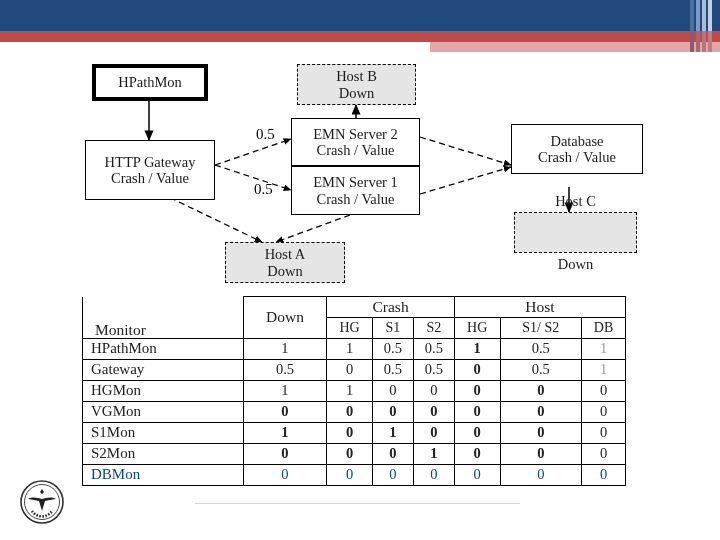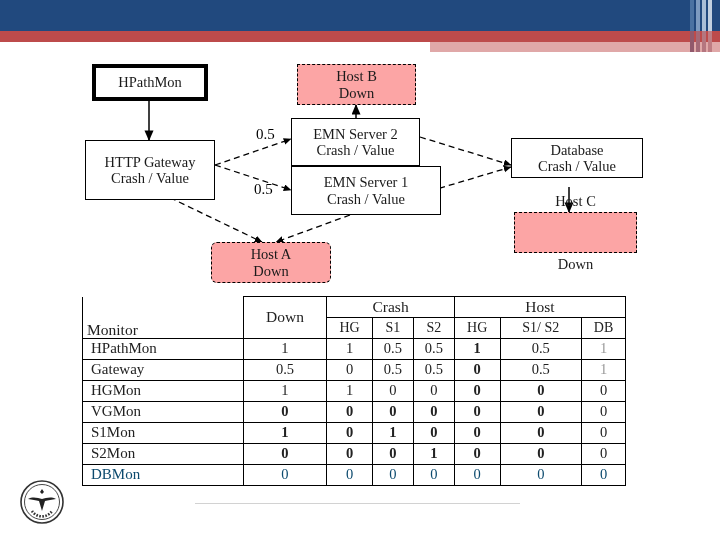--- a/index.html
+++ b/index.html
@@ -80,21 +80,21 @@
     display: flex;
     flex-direction: column;
     align-items: center;
     justify-content: center;
     z-index: 3;
   }
   .node.thick {
     border: 4px solid #000;
   }
   .node.shaded {
-    background: #fca5a5;
+    background: #e5e5e5;
     border: 1.6px dashed #000;
   }
   .node .l2 { display: block; }
 
   svg#edges {
     position: absolute;
     left: 0; top: 0;
     width: 720px; height: 238px;
     z-index: 1;
   }
@@ -122,21 +122,21 @@
     font-weight: normal;
     line-height: 1.05;
     height: 20px;
   }
   #matrix-table th.grouphdr {
     font-size: 15.5px;
     border-bottom: 1.2px solid #000;
   }
   #matrix-table th.monitor-hdr {
     text-align: left;
-    padding-left: 4px;
+    padding-left: 12px;
     font-size: 15.5px;
     border-bottom: none;
     border-right: 1.2px solid #000;
     vertical-align: bottom;
   }
   #matrix-table th.down-hdr {
     font-size: 15.5px;
     border-bottom: none;
   }
   #matrix-table th.sub {
@@ -232,36 +232,36 @@
   <div class="node shaded" style="left:297px; top:12px; width:119px; height:41px;">
     <span>Host B</span>
     <span class="l2">Down</span>
   </div>
 
   <div class="node" style="left:291px; top:66px; width:129px; height:48px;text-align:right;">
     <span>EMN Server 2</span>
     <span class="l2">Crash / Value</span>
   </div>
 
-  <div class="node" style="left:291px; top:114px; width:150px; height:49px;">
+  <div class="node" style="left:291px; top:114px; width:129px; height:49px;">
     <span>EMN Server 1</span>
     <span class="l2">Crash / Value</span>
   </div>
 
-  <div class="node" style="left:511px; top:86px; width:132px; height:40px;">
+  <div class="node" style="left:511px; top:72px; width:132px; height:50px;">
     <span>Database</span>
     <span class="l2">Crash / Value</span>
   </div>
 
   <div class="node shaded" style="left:514px; top:160px; width:123px; height:41px;gap:46px;">
     <span>Host C</span>
     <span class="l2">Down</span>
   </div>
 
-  <div class="node shaded" style="left:211px; top:190px; width:120px; height:41px;border-radius:6px;">
+  <div class="node shaded" style="left:225px; top:190px; width:120px; height:41px;">
     <span>Host A</span>
     <span class="l2">Down</span>
   </div>
 
   <div class="edge-label" style="left:256px; top:74px;">0.5</div>
   <div class="edge-label" style="left:254px; top:129px;">0.5</div>
 </div>
 
 <table id="matrix-table">
   <thead>

